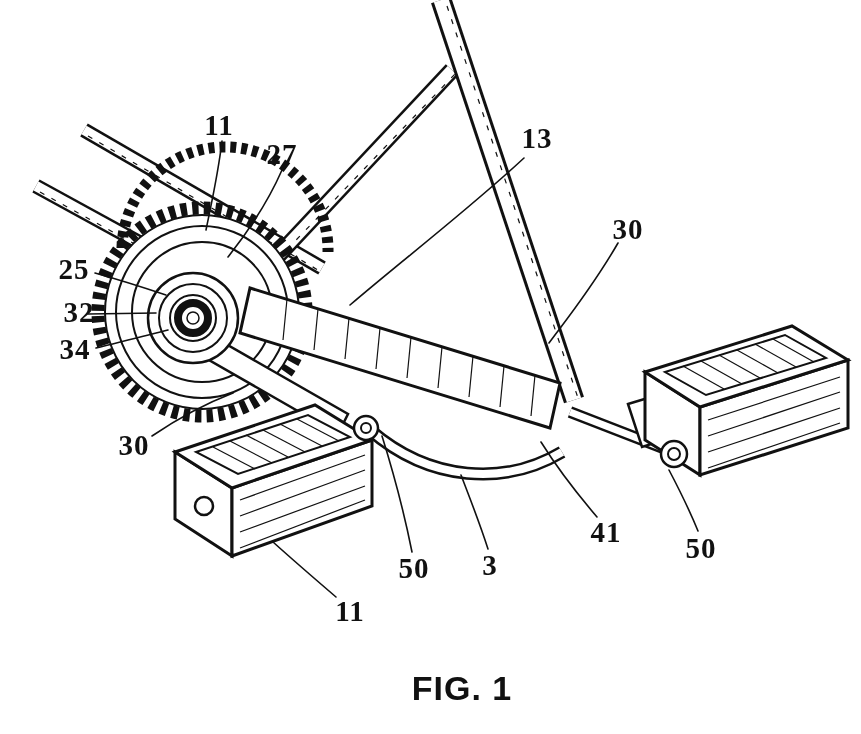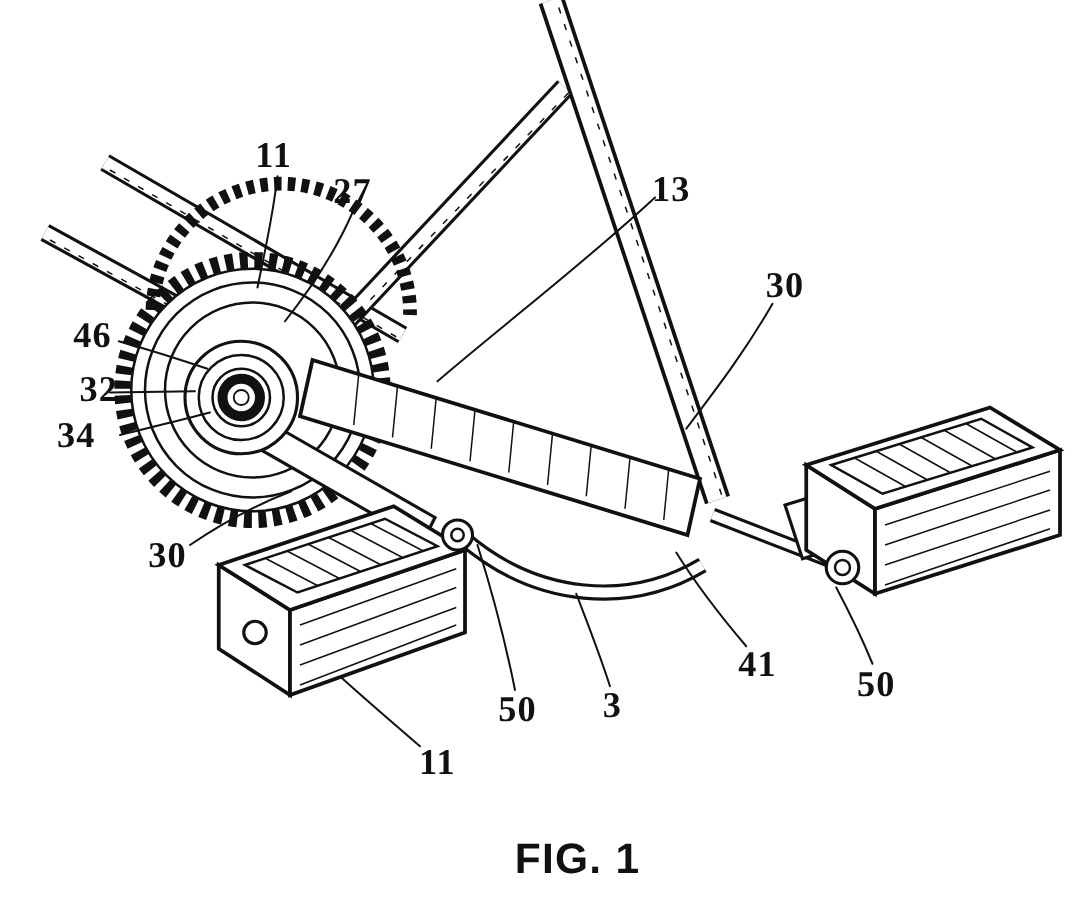--- a/index.html
+++ b/index.html
@@ -171,25 +171,25 @@
       <path d="M412,552 C404,512 392,468 382,436"></path>
       <path d="M488,549 C479,521 469,496 461,475"></path>
       <path d="M597,517 C574,490 556,466 541,442"></path>
       <path d="M698,531 C689,509 679,489 669,470"></path>
       <path d="M336,597 C315,579 293,560 273,542"></path>
     </g>
   </svg>
 
   <div class="ref-label" style="left:219px;top:125px">11</div>
   <div class="ref-label" style="left:282px;top:154px">27</div>
-  <div class="ref-label" style="left:537px;top:152px">13</div>
+  <div class="ref-label" style="left:537px;top:138px">13</div>
   <div class="ref-label" style="left:628px;top:229px">30</div>
-  <div class="ref-label" style="left:74px;top:269px">46</div>
+  <div class="ref-label" style="left:74px;top:269px">25</div>
   <div class="ref-label" style="left:79px;top:312px">32</div>
-  <div class="ref-label" style="left:61px;top:349px">34</div>
+  <div class="ref-label" style="left:75px;top:349px">34</div>
   <div class="ref-label" style="left:134px;top:445px">30</div>
   <div class="ref-label" style="left:414px;top:568px">50</div>
   <div class="ref-label" style="left:490px;top:565px">3</div>
   <div class="ref-label" style="left:606px;top:532px">41</div>
   <div class="ref-label" style="left:701px;top:548px">50</div>
   <div class="ref-label" style="left:350px;top:611px">11</div>
 
   <div class="caption" style="left:462px;top:688px">FIG. 1</div>
 
 </div>

